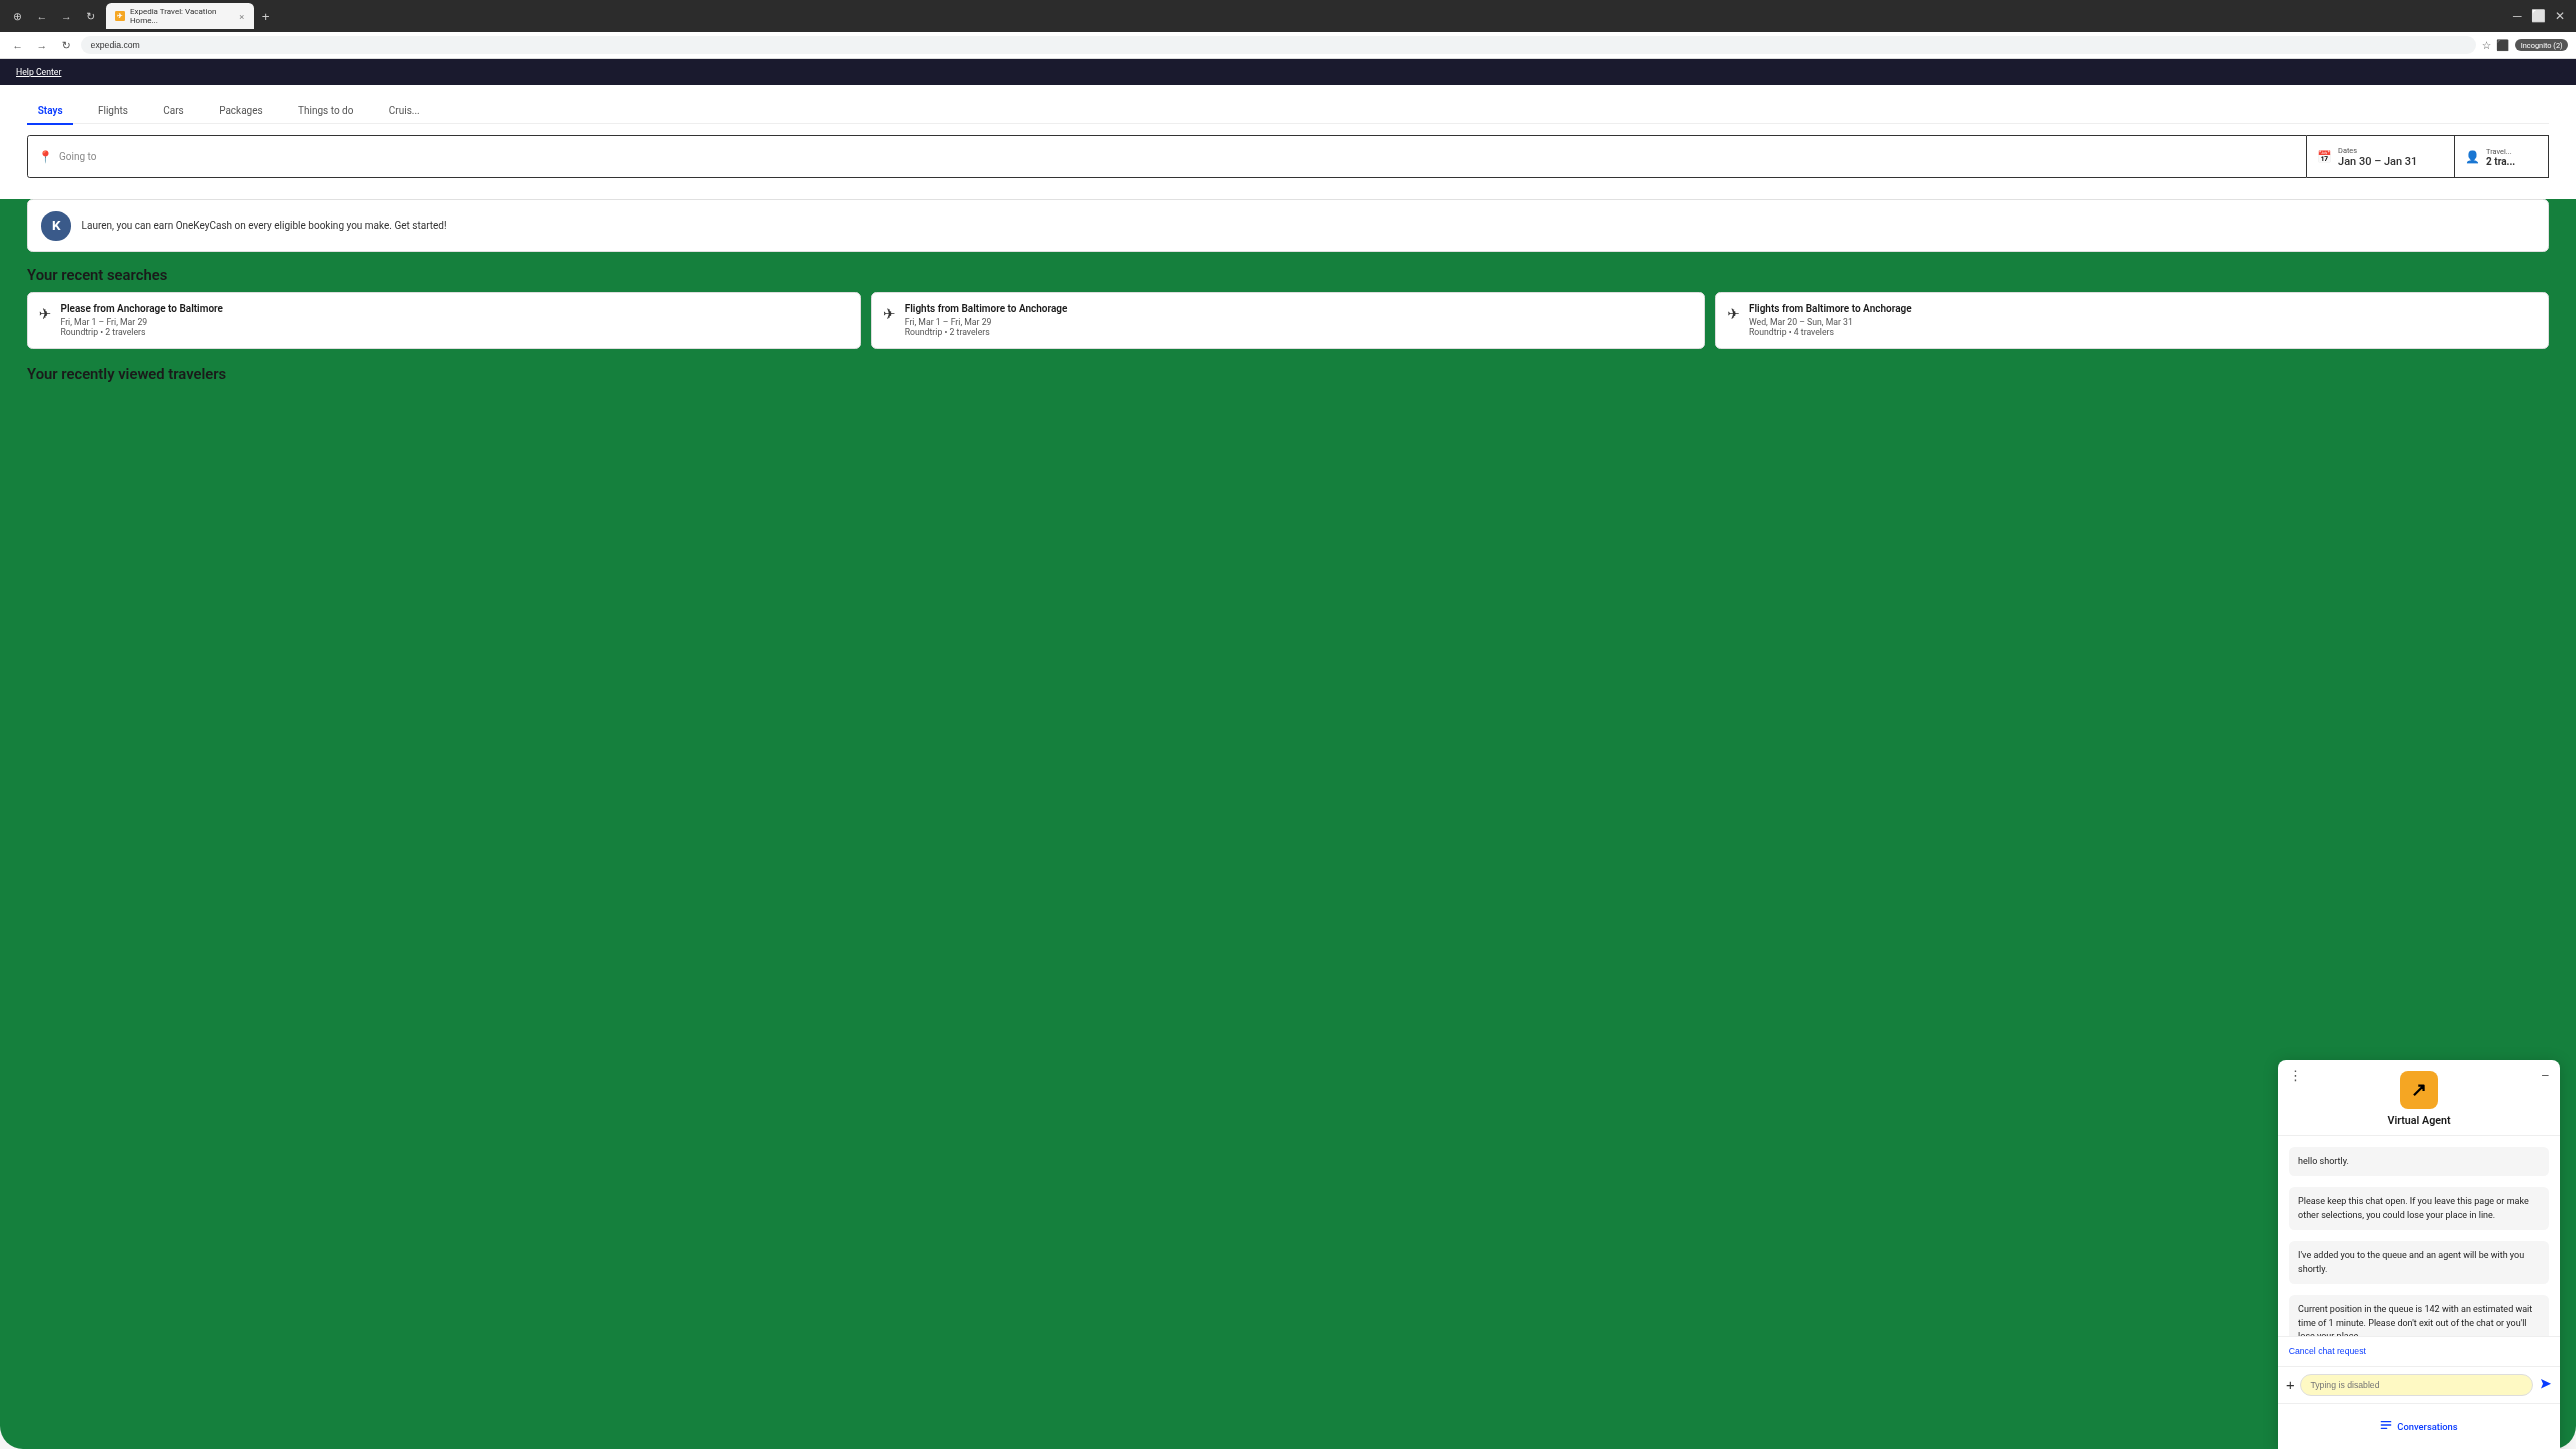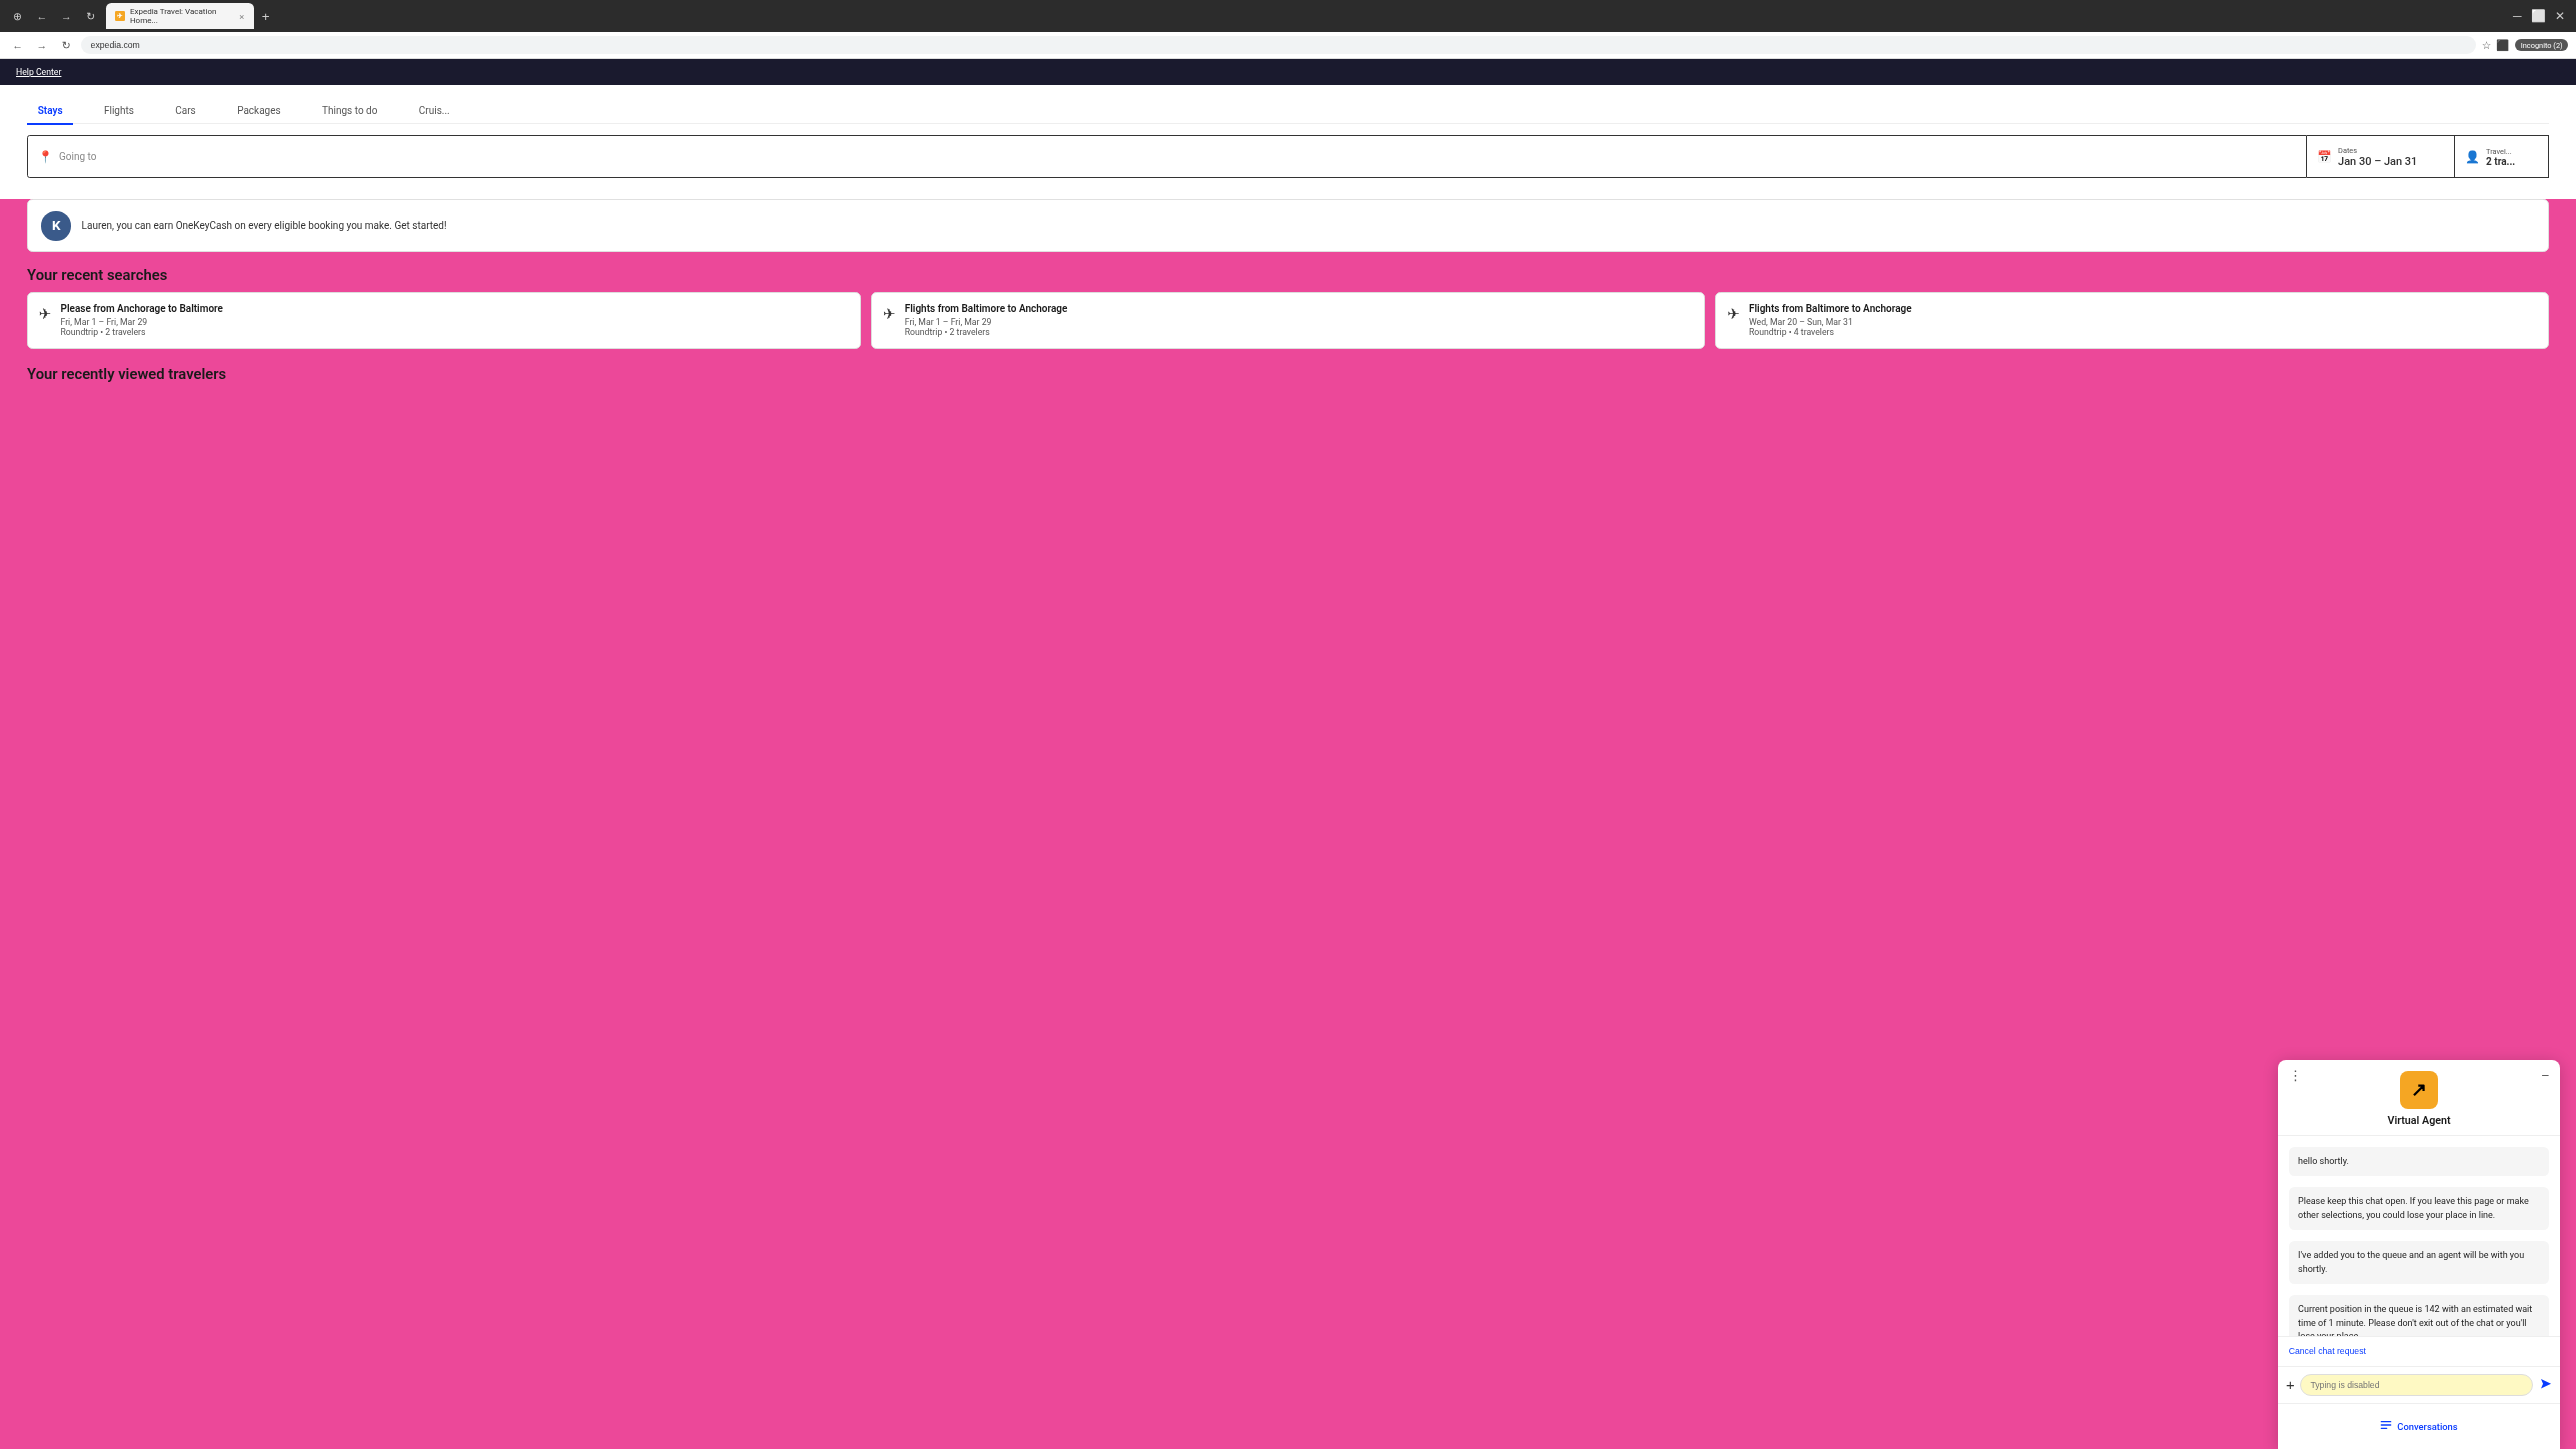--- a/index.html
+++ b/index.html
@@ -150,22 +150,23 @@
       background: #555;
       color: #fff;
       font-size: 7.4px;
       padding: 1.3px 5.4px;
       border-radius: 8px;
       cursor: pointer;
     }
 
     
     .page-content {
-      background: #ec4899;
+      background: #15803d;
       min-height: calc(100vh - 59px);
+      border-radius: 23px;
     }
 
     
     .site-header {
       background: #1a1a2e;
       color: white;
       padding: 8px 16px;
       display: flex;
       align-items: center;
       gap: 10.7px;
@@ -179,21 +180,21 @@
 
     
     .search-section {
       padding: 13.4px 27px;
       background: #fff;
     }
 
     
     .search-tabs {
       display: flex;
-      gap: 20px;
+      gap: 14px;
       margin-bottom: 10.7px;
       border-bottom: 1.3px solid #eee;
     }
     .search-tab {
       padding: 6.7px 10.7px;
       cursor: pointer;
       font-size: 10px;
       color: #555;
       border-bottom: 2px solid transparent;
       margin-bottom: -1.3px;

